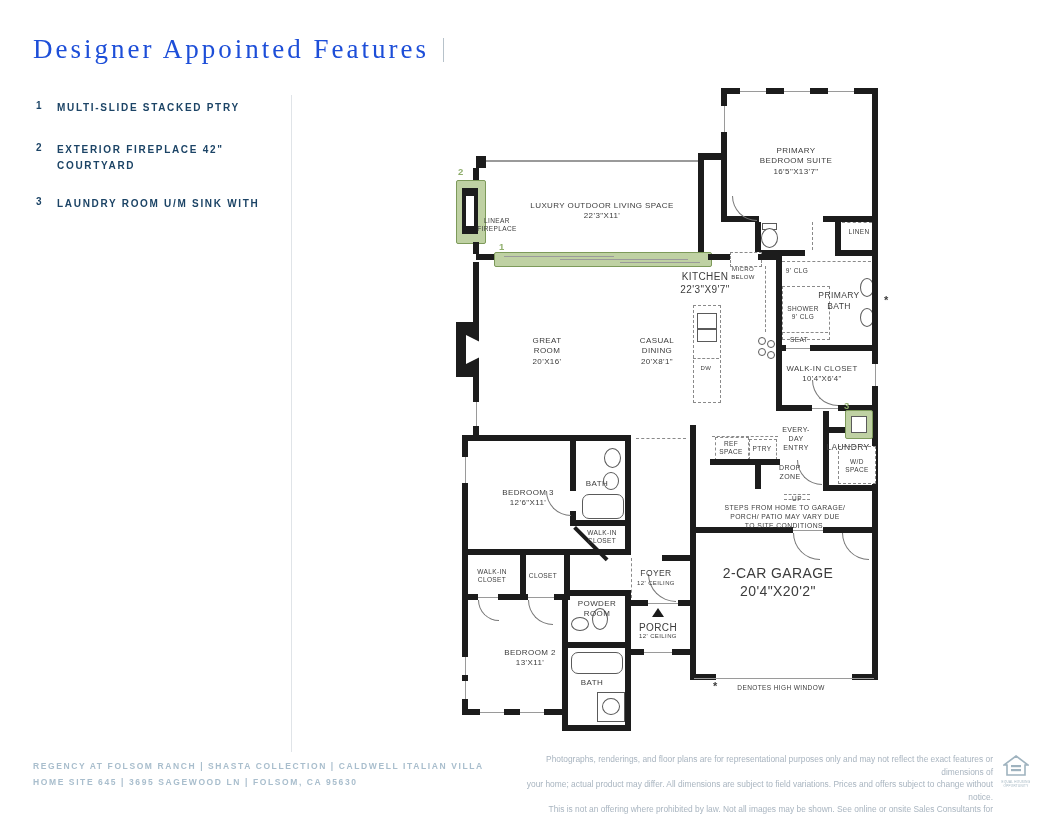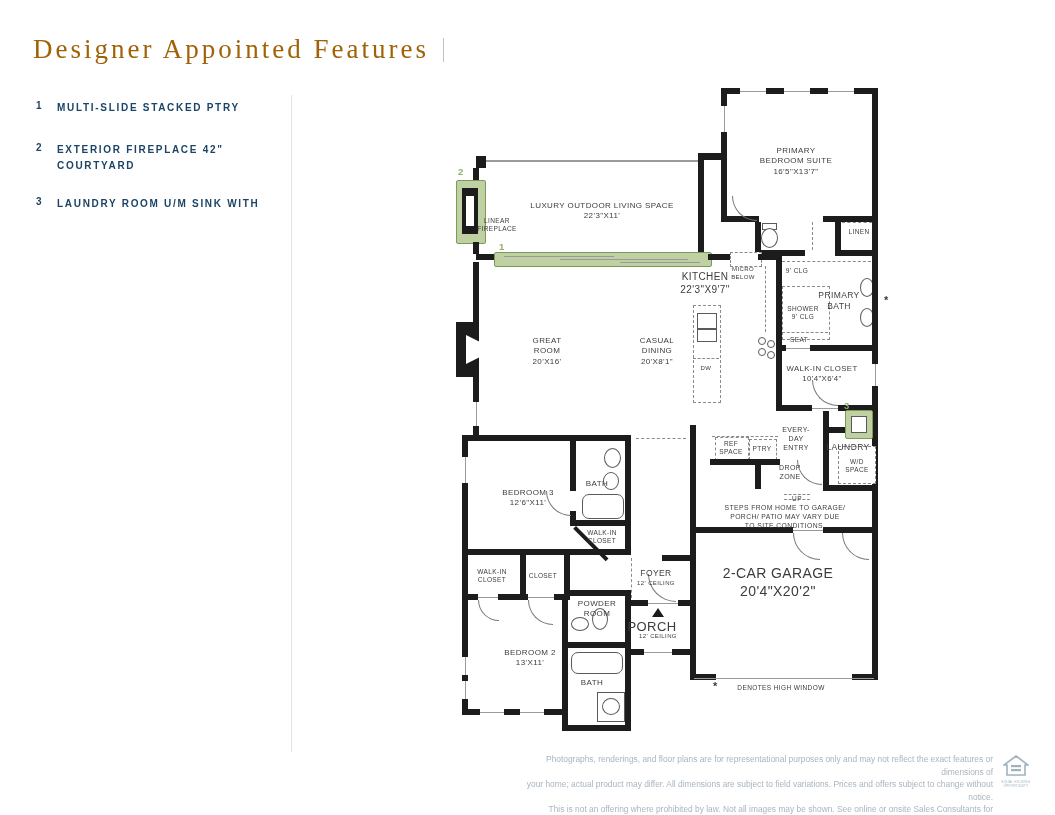--- a/index.html
+++ b/index.html
@@ -1,19 +1,19 @@
 <!DOCTYPE html>
 <html><head>
 <meta charset="utf-8">
 <style>
   html,body{margin:0;padding:0;background:#fff;}
   #page{position:relative;width:1055px;height:815px;background:#fff;overflow:hidden;font-family:"Liberation Sans",sans-serif;}
   
   .hdr{position:absolute;left:33px;top:34px;display:flex;align-items:baseline;}
-  .hdr-title{font-family:"Liberation Serif",serif;font-size:27px;color:#a16207;letter-spacing:3px;}
+  .hdr-title{font-family:"Liberation Serif",serif;font-size:27px;color:#1d4ed8;letter-spacing:3px;}
   .hdr-div{width:1px;height:24px;background:#b7c2ca;margin:0 14px;align-self:center;}
   .hdr-sub{font-size:16px;color:#1d3c5e;letter-spacing:4.5px;font-weight:600;}
   .hdr-desc{position:absolute;left:33px;top:64px;font-size:10.5px;color:#5d89ad;letter-spacing:.2px;}
   
   .feat{position:absolute;left:36px;color:#1c4466;}
   .feat .num{position:absolute;left:0;top:0;font-size:10px;font-weight:bold;letter-spacing:1px;}
   .feat .txt{position:absolute;left:21px;top:0;width:225px;font-size:10px;font-weight:bold;letter-spacing:1.7px;line-height:1.55;white-space:pre-line;}
   .vline{position:absolute;left:291px;top:95px;width:1px;height:657px;background:#e0e4e8;}
   
   .ftl{position:absolute;left:33px;top:759px;font-size:8.5px;font-weight:bold;letter-spacing:1.6px;color:#a9becd;line-height:1.85;white-space:pre-line;}
@@ -267,36 +267,38 @@
     <div class="lbl" style="left:162px;top:457px;font-size:6.5px">WALK-IN
 CLOSET</div>
     <div class="lbl" style="left:52px;top:496px;font-size:6.5px">WALK-IN
 CLOSET</div>
     <div class="lbl" style="left:103px;top:496px;font-size:6.5px">CLOSET</div>
     <div class="lbl" style="left:216px;top:494px;font-size:8.5px">FOYER</div>
     <div class="lbl" style="left:216px;top:504px;font-size:6px">12' CEILING</div>
     <div class="lbl" style="left:157px;top:529px;font-size:8px">POWDER
 ROOM</div>
     <div class="tri" style="left:212px;top:528px"></div>
-    <div class="lbl" style="left:212px;top:547px;font-size:13px">PORCH</div>
+    <div class="lbl" style="left:218px;top:547px;font-size:10px">PORCH</div>
     <div class="lbl" style="left:218px;top:557px;font-size:6px">12' CEILING</div>
     <div class="lbl" style="left:338px;top:502px;font-size:14px">2-CAR GARAGE
 20'4"X20'2"</div>
     <div class="lbl" style="left:90px;top:578px;font-size:8px">BEDROOM 2
 13'X11'</div>
     <div class="lbl" style="left:152px;top:603px;font-size:8px">BATH</div>
     <div class="star" style="left:273px;top:600px">*</div>
     <div class="lbl" style="left:341px;top:608px;font-size:6.5px">DENOTES HIGH WINDOW</div>
     <div class="star" style="left:444px;top:214px">*</div>
 
     <div class="mark" style="left:59px;top:161px">1</div>
     <div class="mark" style="left:18px;top:86px">2</div>
     <div class="mark" style="left:404px;top:320px">3</div>
   </div>
 
+  <div class="ftl">REGENCY AT FOLSOM RANCH  |  SHASTA COLLECTION  |  CALDWELL ITALIAN VILLA
+HOME SITE 645  |  3695 SAGEWOOD LN  |  FOLSOM, CA 95630</div>
   <div class="ftr">Photographs, renderings, and floor plans are for representational purposes only and may not reflect the exact features or dimensions of
 your home; actual product may differ. All dimensions are subject to field variations. Prices and offers subject to change without notice.
 This is not an offering where prohibited by law. Not all images may be shown. See online or onsite Sales Consultants for details.</div>
   <div class="eho">
     <svg width="26" height="22" viewBox="0 0 26 22">
       <path d="M13 1 L25 10 L22 10 L22 20 L4 20 L4 10 L1 10 Z" fill="none" stroke="#9fb3bf" stroke-width="1.6"></path>
       <rect x="8" y="10" width="10" height="2.2" fill="#9fb3bf"></rect>
       <rect x="8" y="14" width="10" height="2.2" fill="#9fb3bf"></rect>
     </svg>
     <div class="eho-txt">EQUAL HOUSING

